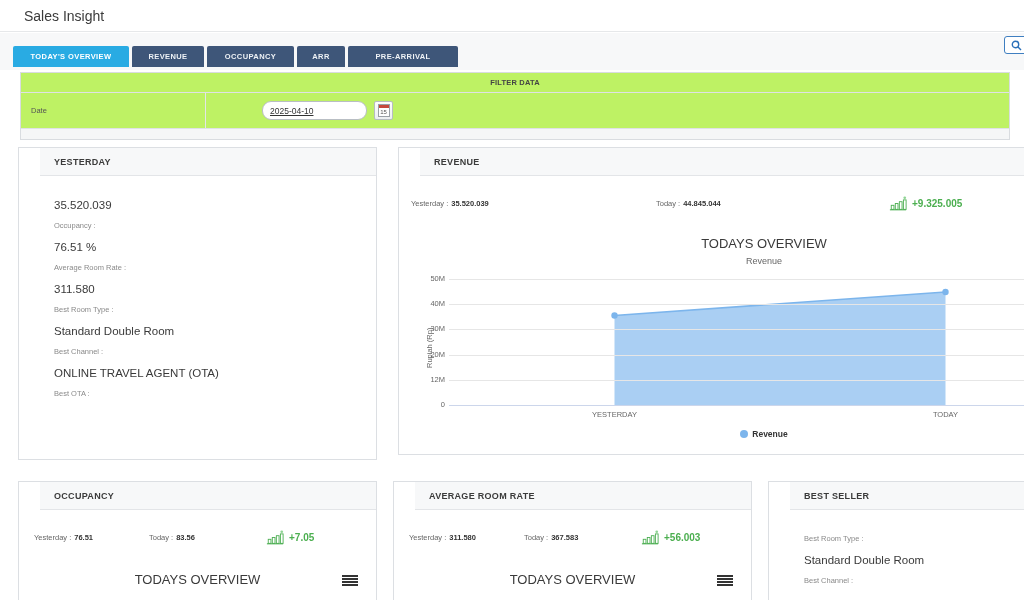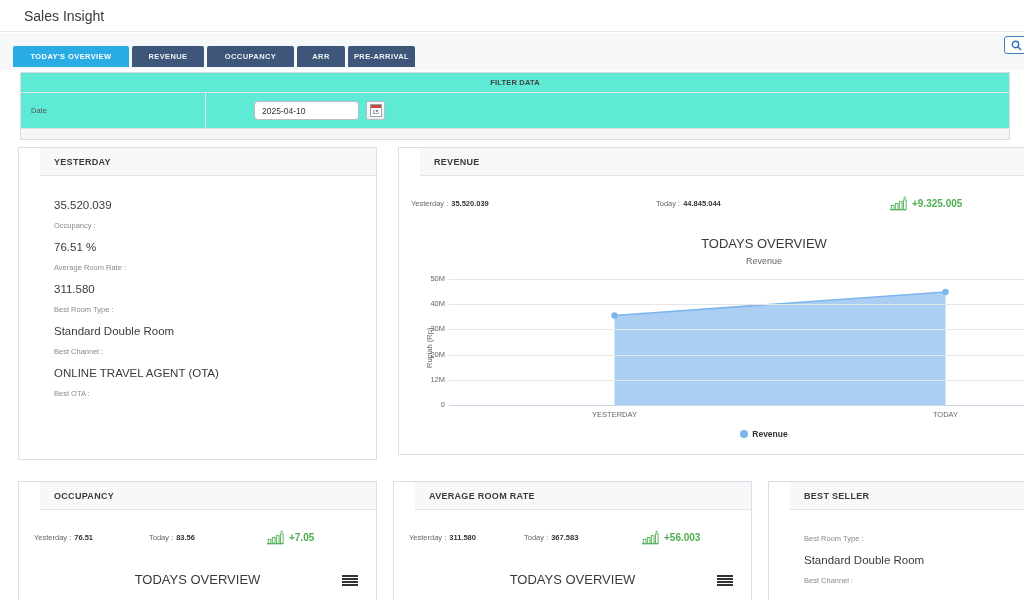--- a/index.html
+++ b/index.html
@@ -11,36 +11,36 @@
   .topbar { position: absolute; left: 0; top: 0; width: 1130px; height: 32px; background: #fff; border-bottom: 1px solid #e6e8ea; }
   .page-title { position: absolute; left: 24px; top: 0; line-height: 32px; font-size: 14px; color: #3a3a3a; }
 
   
   .tabband { position: absolute; left: 0; top: 33px; width: 1130px; height: 37px; background: #f7f8f9; }
   .tabs { position: absolute; left: 13px; top: 46px; height: 21px; display: flex; }
   .tab { height: 21px; margin-right: 3px; display: flex; align-items: center; justify-content: center;
          font-size: 7.5px; font-weight: bold; letter-spacing: .4px; color: #eef2f6;
          background: #3e5679; border-radius: 2px 2px 0 0; cursor: pointer; }
   .tab.active { background: #29abe3; color: #fff; }
-  .tab-w1 { width: 116px; } .tab-w2 { width: 72px; } .tab-w3 { width: 87px; } .tab-w4 { width: 48px; } .tab-w5 { width: 67px; }
+  .tab-w1 { width: 116px; } .tab-w2 { width: 72px; } .tab-w3 { width: 87px; } .tab-w4 { width: 48px; } .tab-w5 { width: 110px; }
 
   .search-btn { position: absolute; left: 1004px; top: 36px; width: 24px; height: 18px;
                 background: #fff; border: 1px solid #3f7fc1; border-radius: 3px; cursor: pointer;
                 display: flex; align-items: center; justify-content: center; }
 
   
-  .filter-panel { position: absolute; left: 20px; top: 72px; width: 990px; background: #5eead4; border: 1px solid #d9dce0; }
+  .filter-panel { position: absolute; left: 20px; top: 72px; width: 990px; background: #bef264; border: 1px solid #d9dce0; }
   .filter-header { height: 20px; line-height: 20px; text-align: center; font-size: 7.5px; font-weight: bold;
                    color: #444; letter-spacing: .2px; border-bottom: 1px solid #dfe2e5; }
   .filter-row { height: 36px; display: flex; align-items: center; border-bottom: 1px solid #dfe2e5; gap: 48px; }
   .filter-label-cell { width: 185px; height: 100%; border-right: 1px solid #e3e5e8; display: flex; align-items: center;
                        padding-left: 10px; font-size: 7.5px; color: #555; }
   .filter-input-cell { display: flex; align-items: center; }
-  .date-input { margin-left: 0; width: 105px; height: 19px; border: 1px solid #b9bec4; border-radius: 4px;
-                font-size: 8.5px; color: #333; padding-left: 7px; font-family: "Liberation Sans", sans-serif; }
+  .date-input { margin-left: 8px; width: 105px; height: 19px; border: 1px solid #b9bec4; border-radius: 9px;
+                font-size: 8.5px; color: #333; padding-left: 7px; font-family: "Liberation Sans", sans-serif; text-decoration: underline; }
   .cal-btn { margin-left: 7px; width: 19px; height: 19px; background: linear-gradient(#fdfdfd,#eceff1);
              border: 1px solid #b7bcc2; border-radius: 2px; cursor: pointer;
              display: flex; align-items: center; justify-content: center; }
   .cal-icon { position: relative; width: 12px; height: 13px; border: 1px solid #9aa0a6; background: #fff; }
   .cal-top { position: absolute; left: 0; top: 0; width: 100%; height: 3px; background: #c6493c; }
   .cal-day { position: absolute; left: 0; top: 4px; width: 100%; text-align: center; font-size: 6px; color: #555; }
   .filter-footer { height: 10px; background: #f5f6f7; }
 
   
   .card { position: absolute; background: #fff; border: 1px solid #dcdfe3; padding-left: 21px; }

